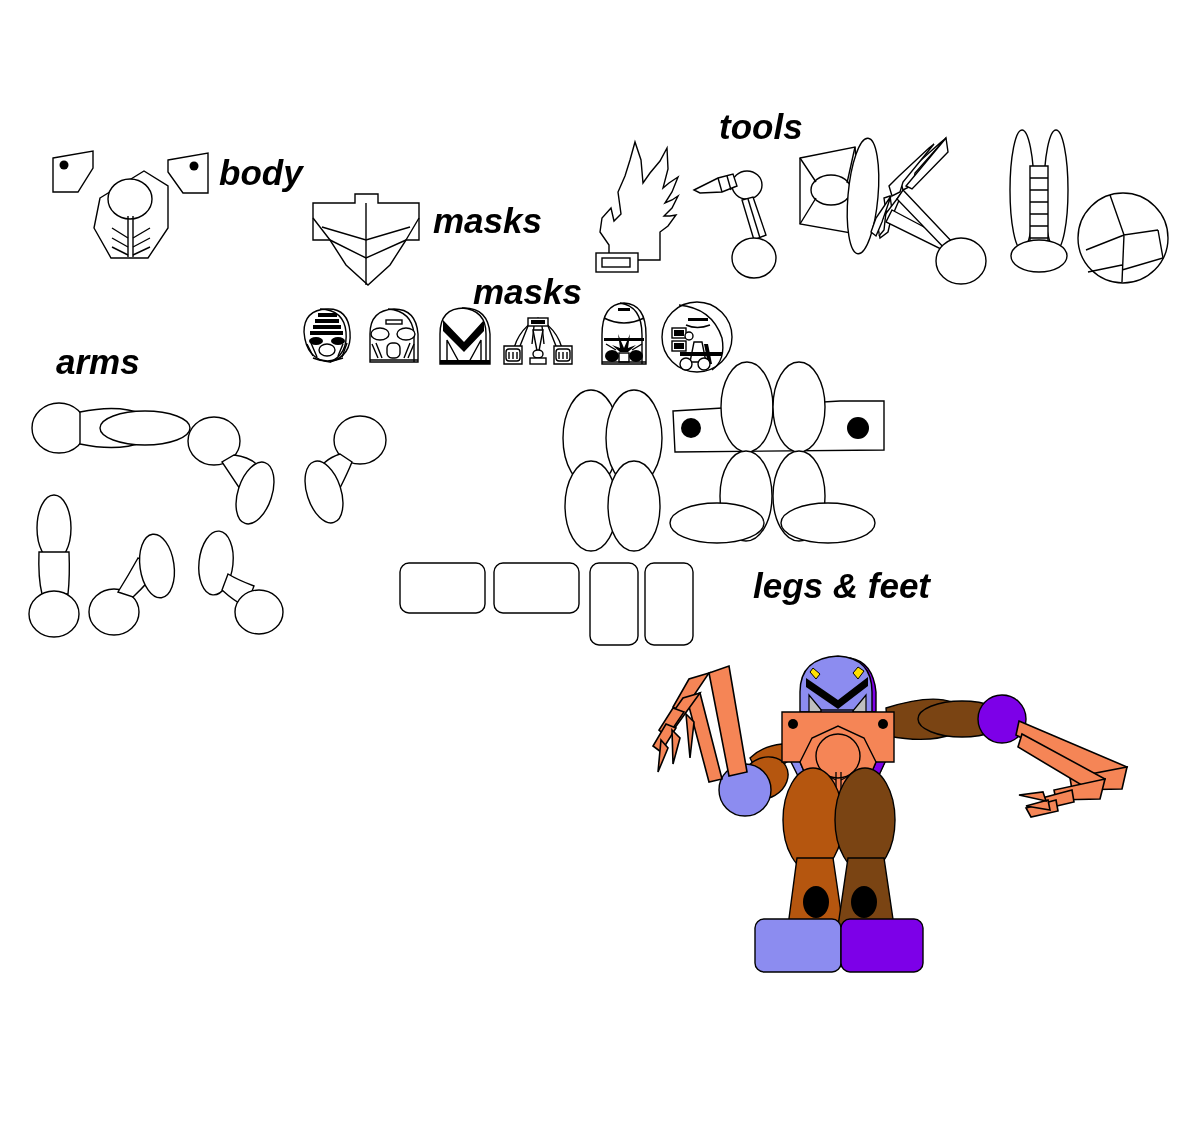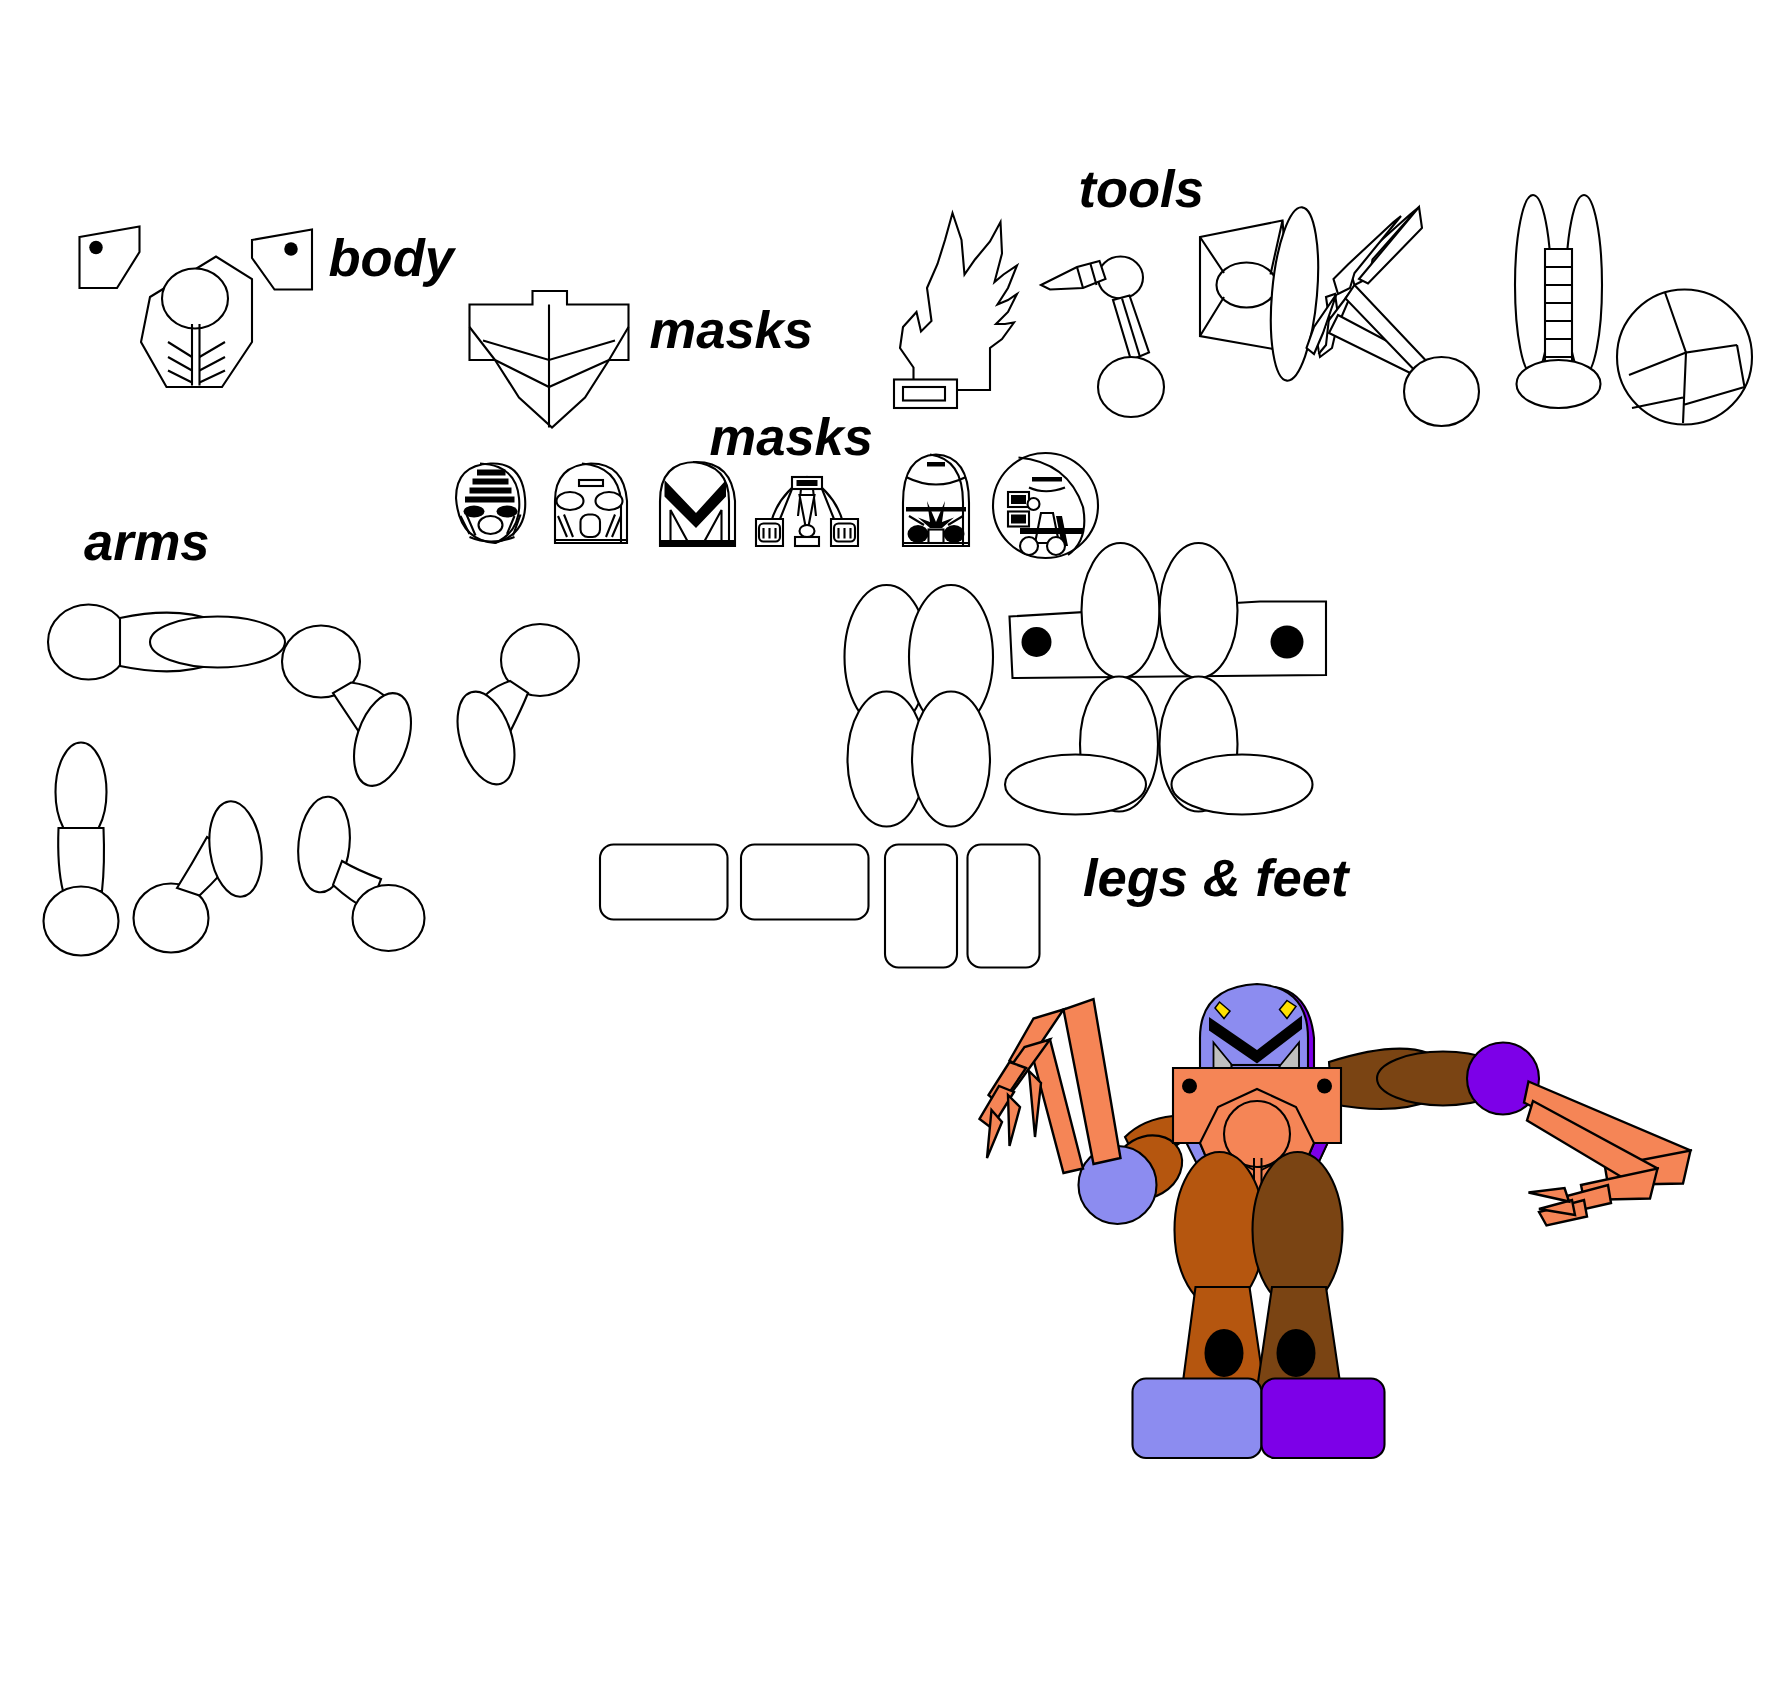--- a/index.html
+++ b/index.html
@@ -17,21 +17,21 @@
     color:#000000;
     white-space:nowrap;
     line-height:1;
     user-select:none;
   }
   .lbl-armor{left:219px;top:155px;}
   .lbl-body{left:433px;top:203px;}
   .lbl-tools{left:719px;top:109px;}
   .lbl-masks{left:473px;top:274px;}
   .lbl-arms{left:56px;top:324px;margin-top:20px;}
-  .lbl-legs{left:722px;top:568px;}
+  .lbl-legs{left:753px;top:568px;}
   .ln{fill:none;stroke:#000000;stroke-width:1.4;}
   .lnw{fill:#ffffff;stroke:#000000;stroke-width:1.4;}
   .dot{fill:#000000;stroke:none;}
   .mk{fill:#000000;stroke:none;}
 </style>
 </head>
 <body>
 
 <div id="stage">
 

